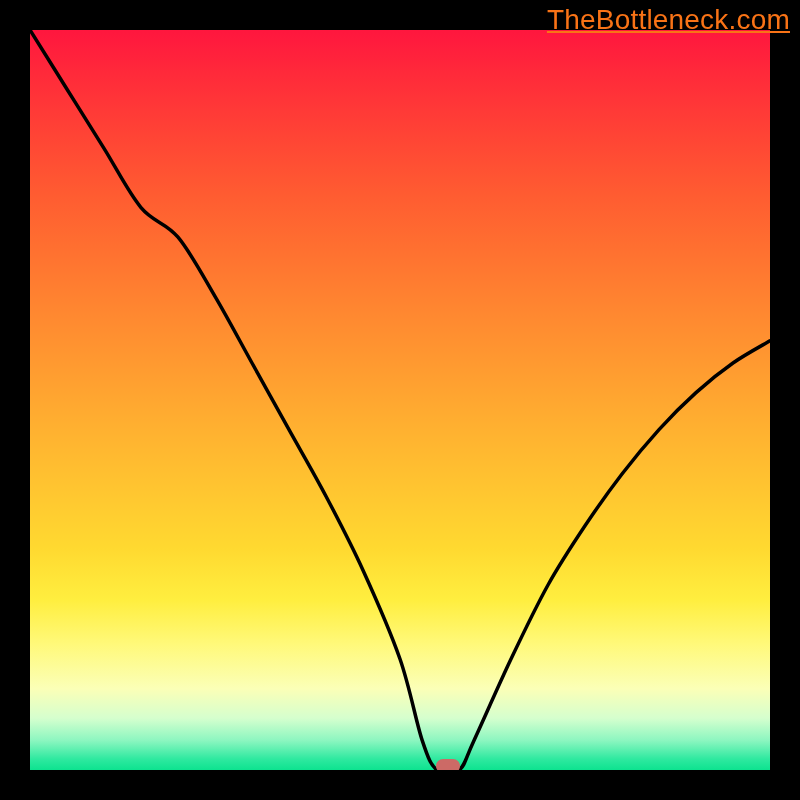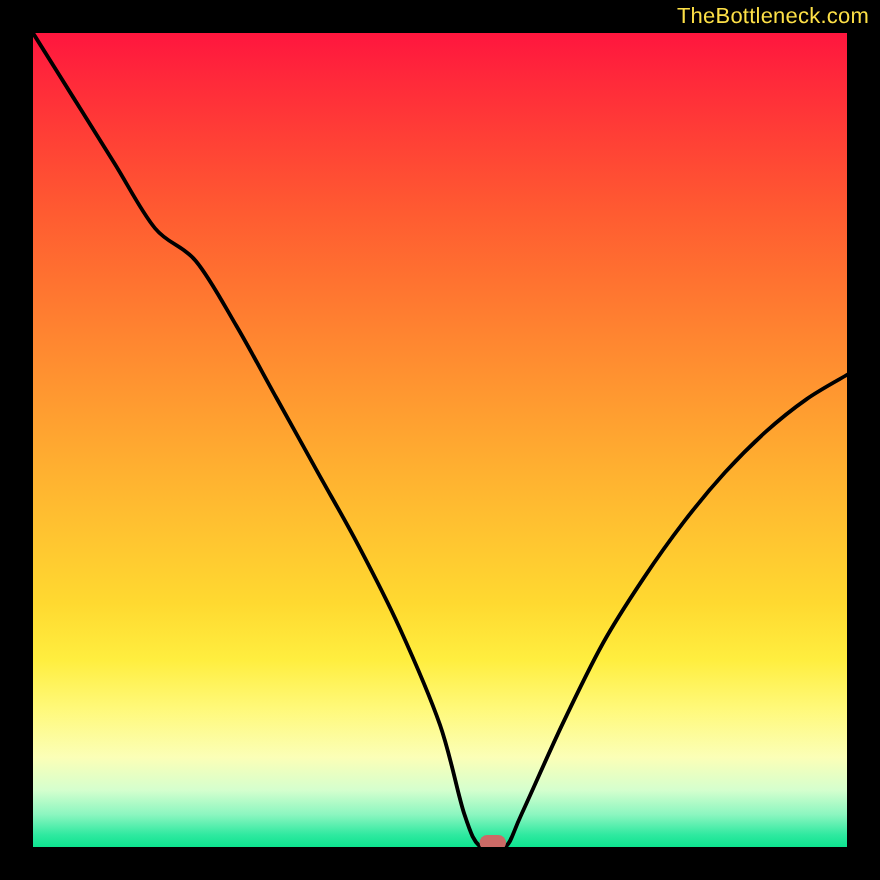--- a/index.html
+++ b/index.html
@@ -14,25 +14,26 @@
   .frame {
     position: relative;
     width: 800px;
     height: 800px;
     background: #000;
   }
   .watermark {
     position: absolute;
     top: 4px;
     right: 10px;
-    color: #fde047;
-    font-size: 20px;
+    color: #f97316;
+    font-size: 28px;
     font-weight: 500;
     letter-spacing: 0.2px;
     z-index: 3;
+    text-decoration: underline;
   }
   .plot-area {
     position: absolute;
     left: 30px;
     top: 30px;
     width: 740px;
     height: 740px;
     overflow: hidden;
     z-index: 1;
   }

